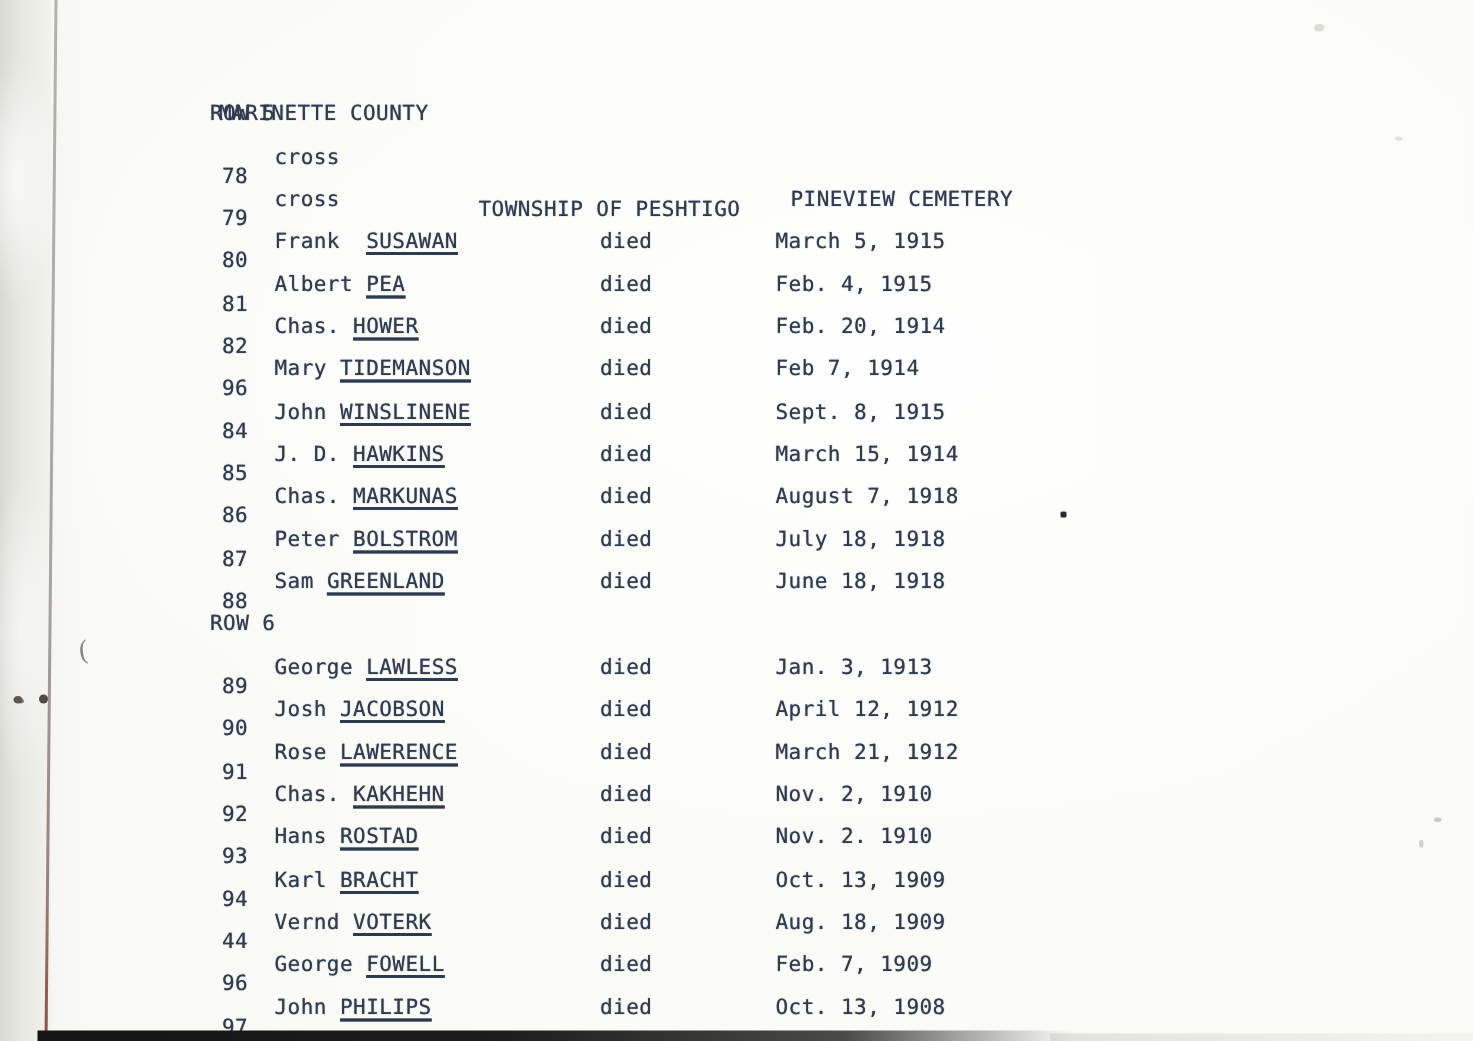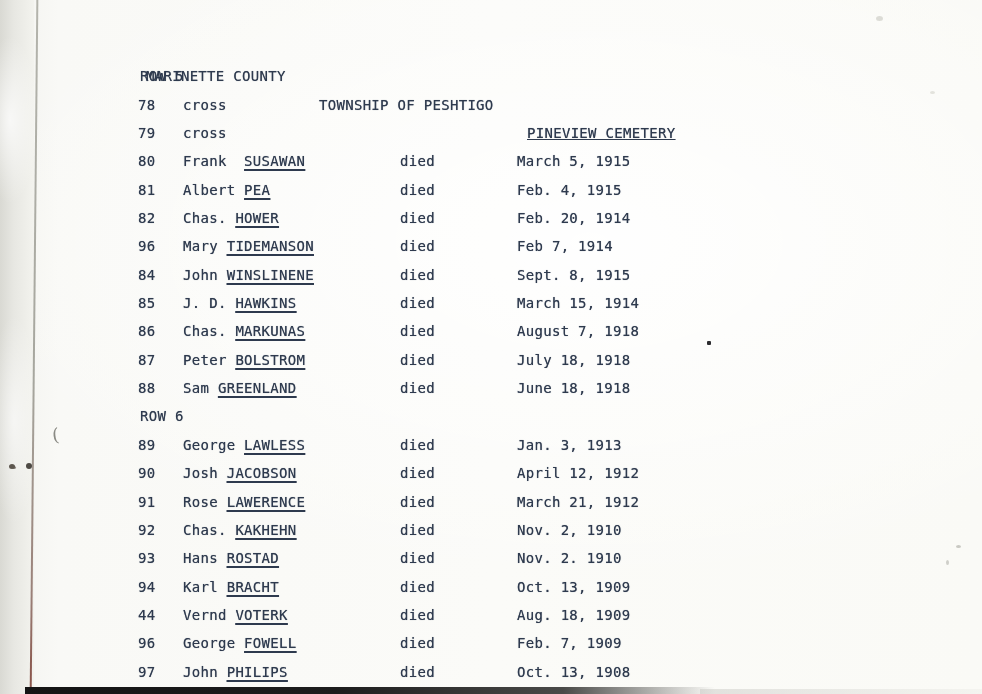--- a/index.html
+++ b/index.html
@@ -47,25 +47,25 @@
 
   
   .typed { color: #2e3a4e; text-shadow: 0 0 0.7px rgba(46,58,78,0.75); }
 
   .records {
     position: absolute; left: 0; top: 34px; width: 863px;
   }
   .line { position: relative; height: 28.35px; line-height: 28.35px; white-space: pre; }
   .header-line span { position: absolute; }
   .h-county   { left: 146px; }
-  .h-township { left: 319px; }
-  .h-cemetery { left: 527px; text-decoration: underline; }
+  .h-township { left: 319px; margin-top: 35px; }
+  .h-cemetery { left: 527px; }
 
   .line .sec  { position: absolute; left: 140px; }
-  .line .num  { position: absolute; left: 138px; }
+  .line .num  { position: absolute; left: 148px; margin-top: 13px; }
   .line .name { position: absolute; left: 183px; text-align: right; }
   .line .died { position: absolute; left: 400px; }
   .line .date { position: absolute; left: 517px; }
 
   .surname {
     text-decoration: underline;
     text-underline-offset: 3px;
     text-decoration-thickness: 1.5px;
   }
 

